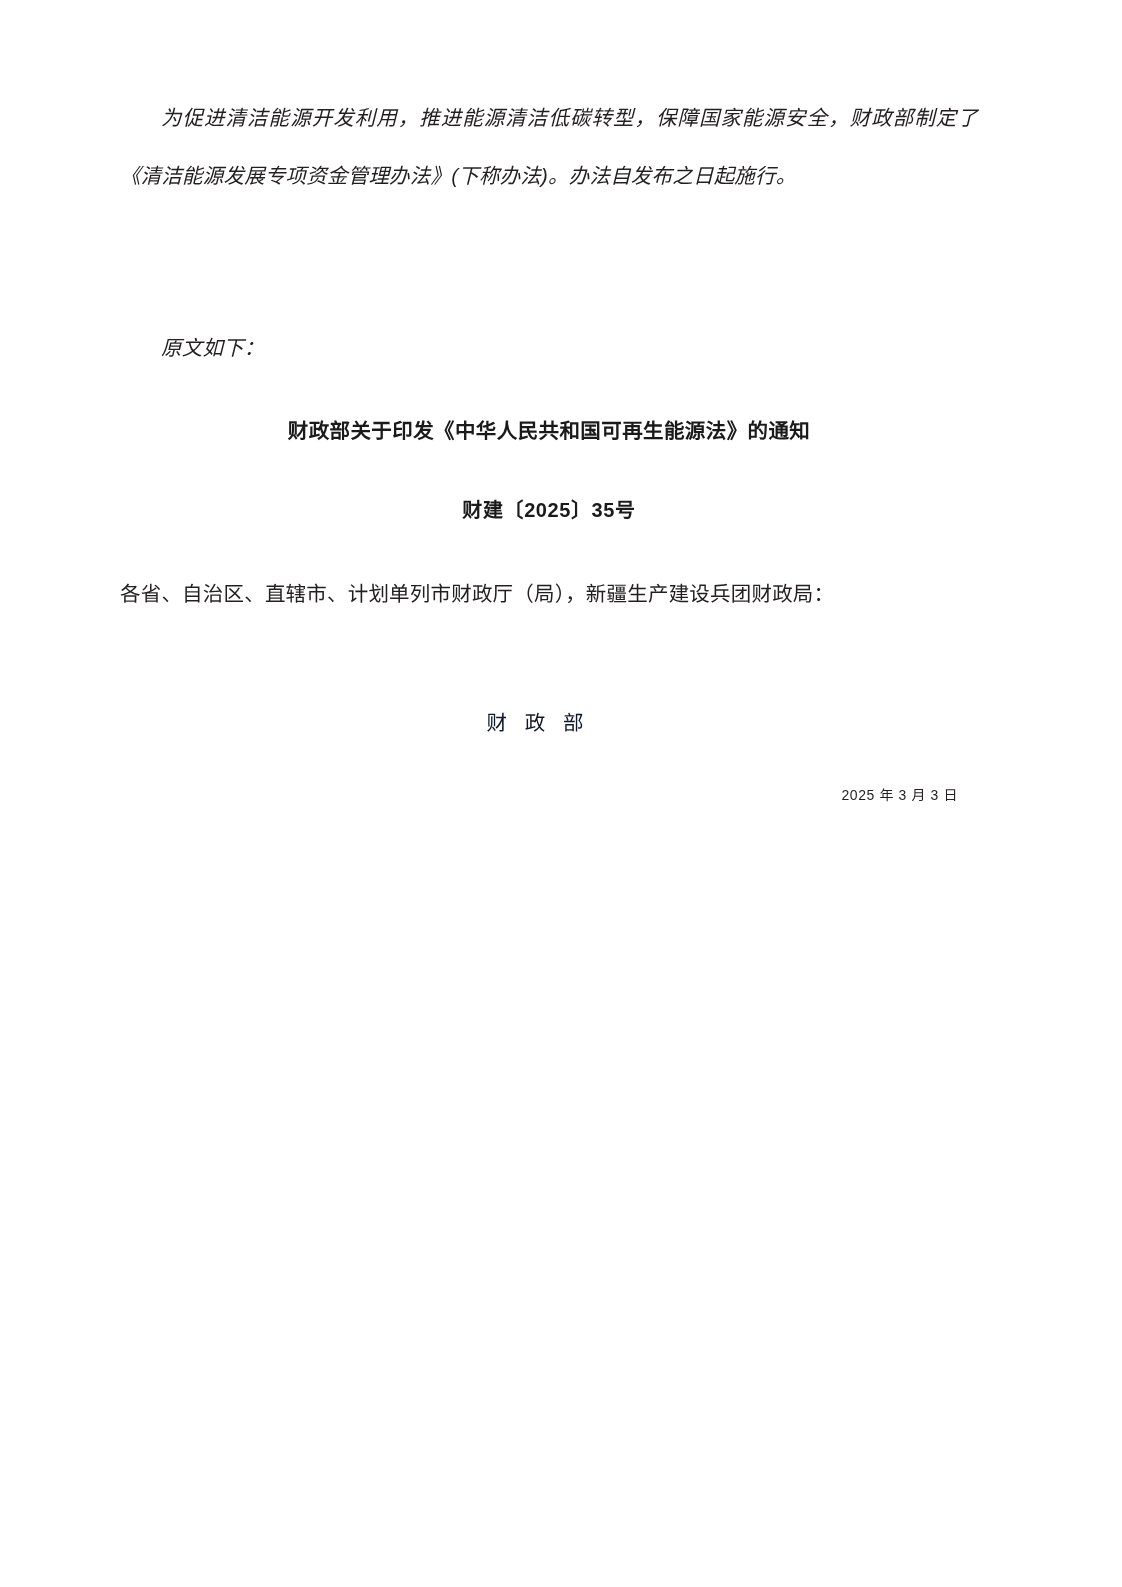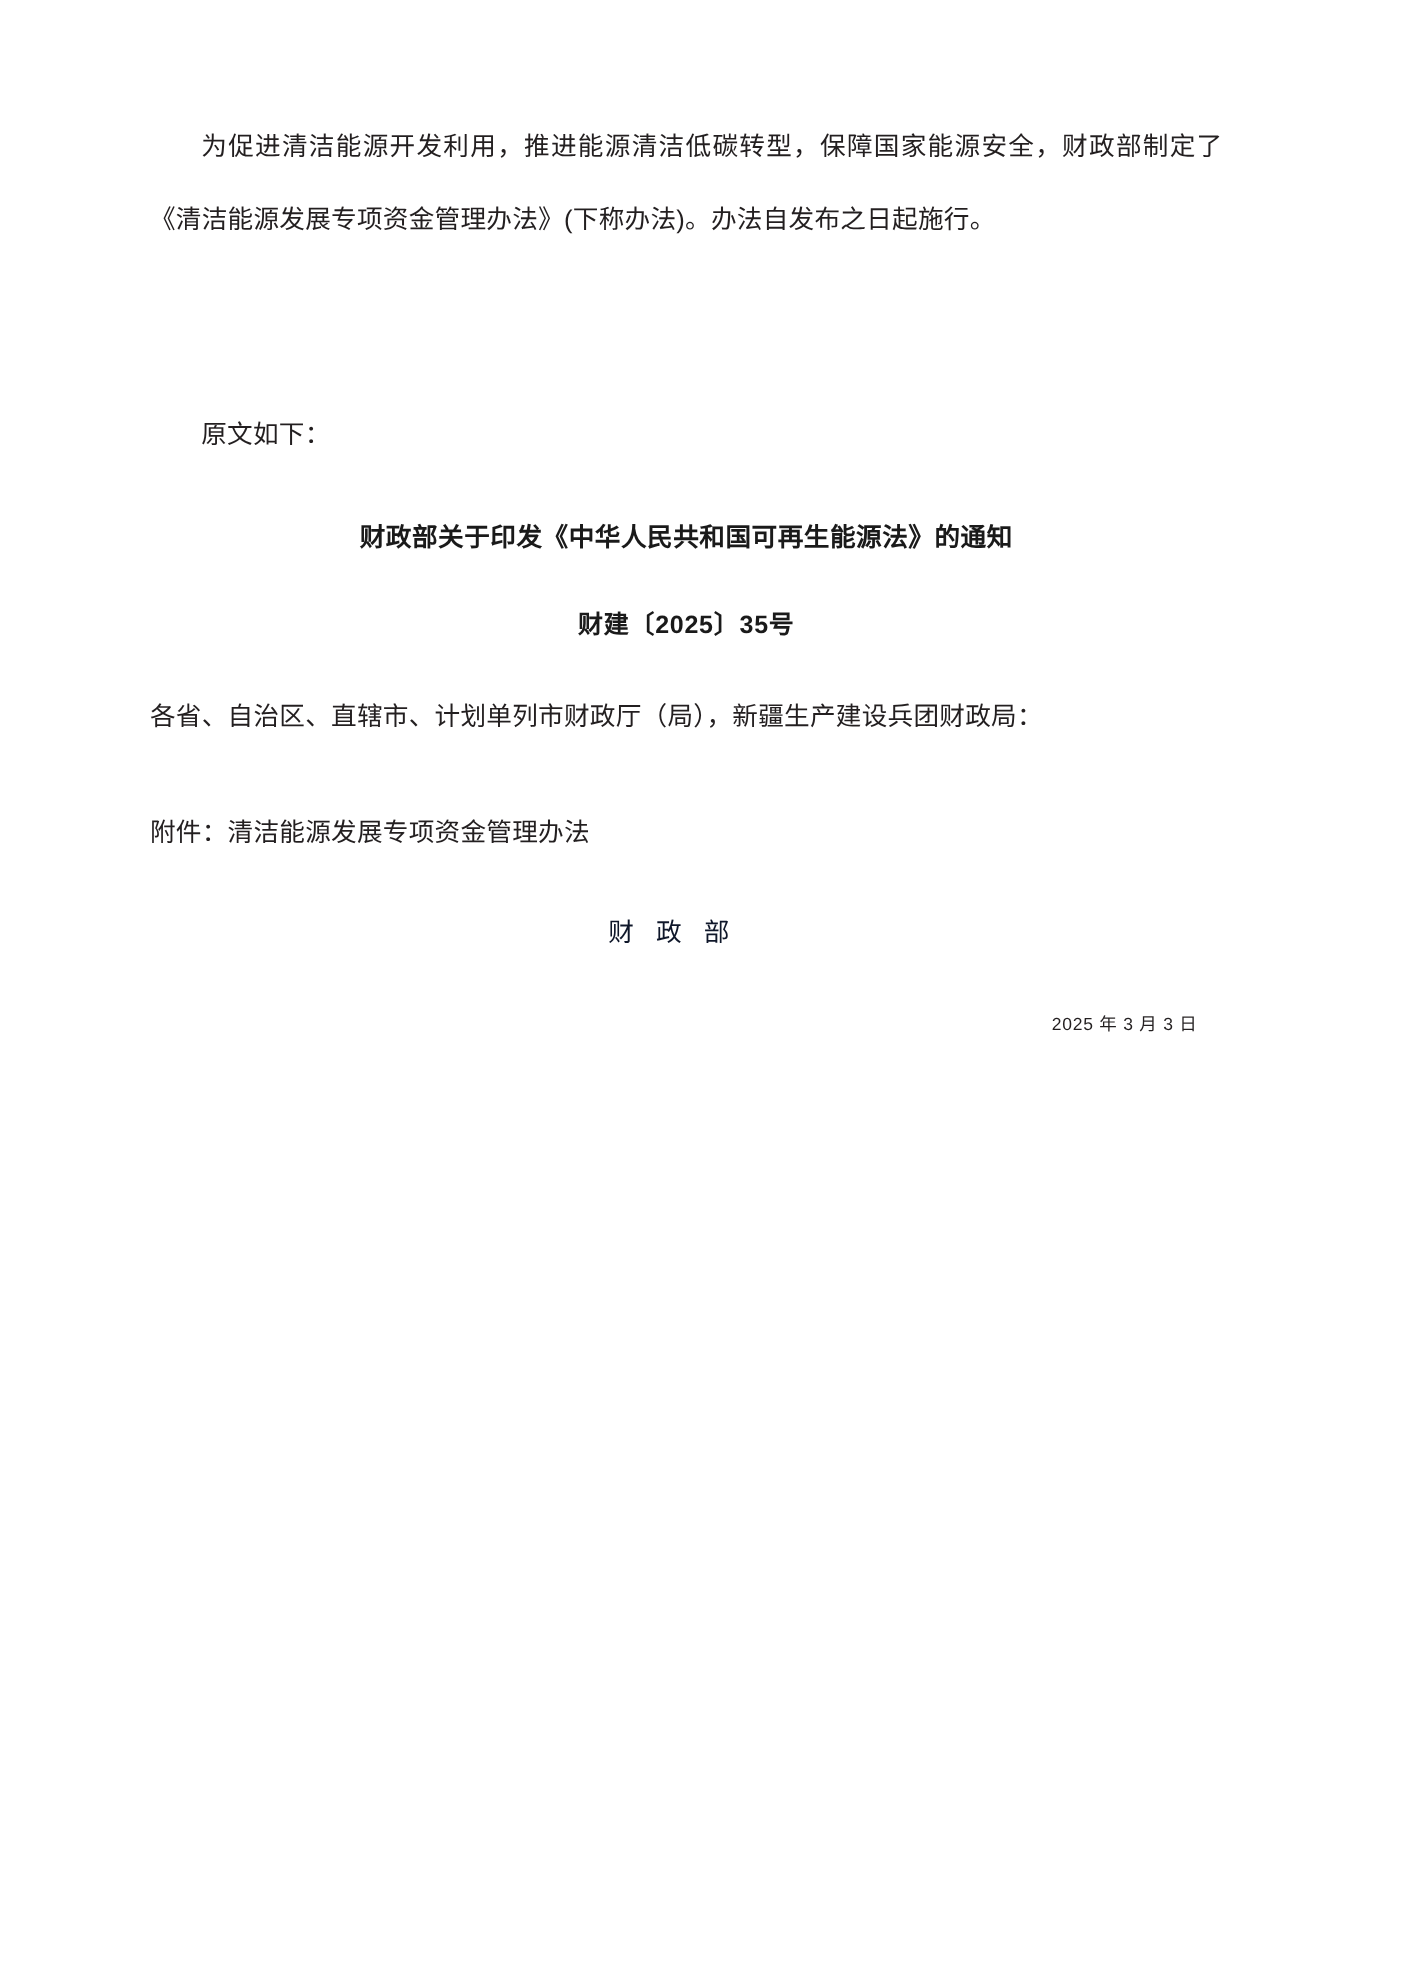--- a/index.html
+++ b/index.html
@@ -32,20 +32,21 @@
   .para {
     font-size: 20.5px;
     line-height: 58px;
     letter-spacing: 0.2px;
     text-align: justify;
     text-justify: inter-ideograph;
     text-indent: 41px;
     margin: 0;
     color: #231f20;
     word-break: break-all;
+    font-style: italic;
   }
 
   .spacer-a { height: 89px; }   
   .spacer-b { height: 57px; }   
   .spacer-c { height: 57px; }   
   .spacer-d { height: 38px; }   
   .spacer-e { height: 34px; }   
   .spacer-f { height: 33px; }   
   .spacer-g { height: 21px; }   
   .spacer-h { height: 28px; }   
@@ -60,21 +61,21 @@
     letter-spacing: 0.4px;
     margin: 0;
     color: #1a1a1a;
   }
   .doc-number {
     font-size: 20px;
     font-weight: bold;
     text-align: center;
     line-height: 30px;
     letter-spacing: 0.6px;
-    margin: 4px;
+    margin: 14px;
     color: #1a1a1a;
   }
   .recipients {
     font-size: 20.5px;
     line-height: 44px;
     letter-spacing: 0.2px;
     margin: 0;
     color: #231f20;
   }
   .attachment {
@@ -130,21 +131,20 @@
 
     <div class="spacer-f"></div>
 
     <p class="recipients">各省、自治区、直辖市、计划单列市财政厅（局），新疆生产建设兵团财政局：</p>
 
     <div class="spacer-g"></div>
 
 
     <div class="spacer-h"></div>
 
-    <p class="attachment">附件：清洁能源发展专项资金管理办法</p>
 
     <div class="spacer-i"></div>
 
     <div class="signer">财 政 部</div>
 
     <div class="spacer-j"></div>
 
     <div class="sign-date">2025 年 3 月 3 日</div>
 
   </div>

